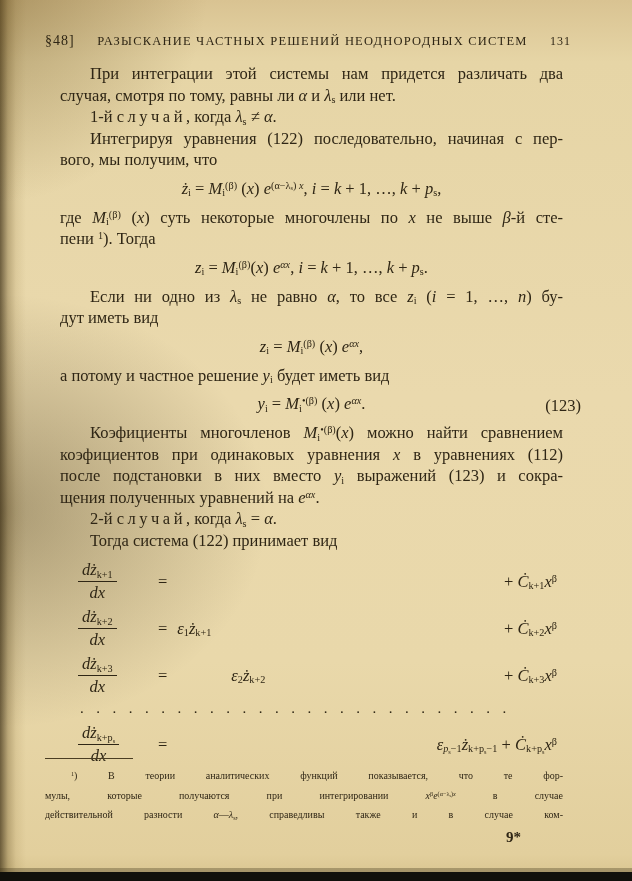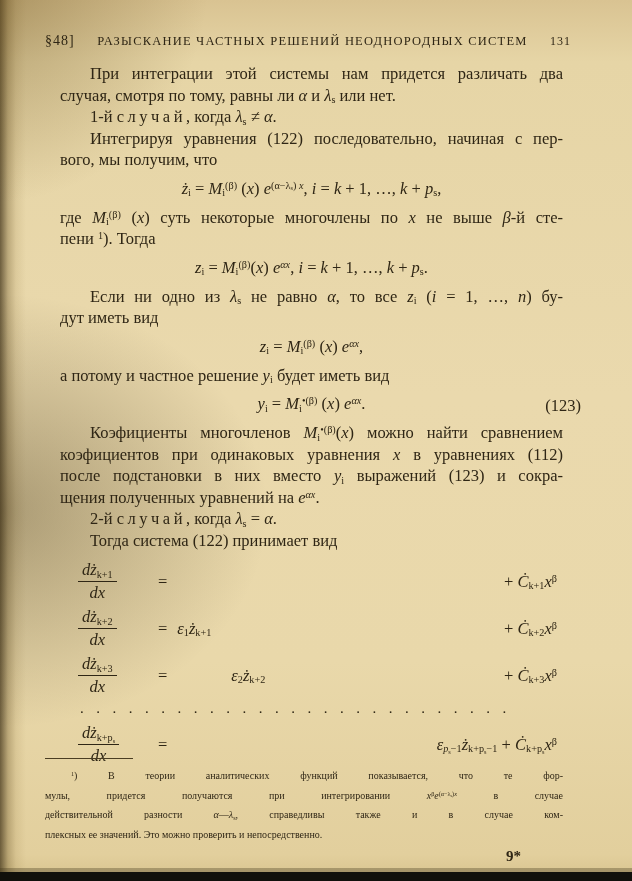--- a/index.html
+++ b/index.html
@@ -133,20 +133,19 @@
         <span class="mid"></span>
         <span class="rhs"><span class="t-i">ε</span><span class="t-sub"><span class="t-i">p</span><span class="t-sub">s</span><span class="t-n">−1</span></span><span class="t-i">ż</span><span class="t-sub"><span class="t-n">k+p</span><span class="t-sub">s</span><span class="t-n">−1</span></span><span class="t-n"> + </span><span class="t-i">Ċ</span><span class="t-sub"><span class="t-n">k+p</span><span class="t-sub">s</span></span><span class="t-i">x</span><span class="t-sup">β</span></span>
       </div>
 
     </div>
   </div>
 
   <div class="footnote">
     <div class="fn-rule"></div>
     <div class="fln j ind1"><span class="t-sup">1</span><span class="t-n">) В теории аналитических функций показывается, что те фор-</span></div>
-    <div class="fln j"><span class="t-n">мулы, придется получаются при интегрировании </span><span class="t-i">x</span><span class="t-sup">β</span><span class="t-i">e</span><span class="t-sup"><span class="t-n">(α−λ</span><span class="t-sub">s</span><span class="t-n">)</span><span class="t-i">x</span></span><span class="t-n"> в случае</span></div>
+    <div class="fln j"><span class="t-n">мулы, которые получаются при интегрировании </span><span class="t-i">x</span><span class="t-sup">β</span><span class="t-i">e</span><span class="t-sup"><span class="t-n">(α−λ</span><span class="t-sub">s</span><span class="t-n">)</span><span class="t-i">x</span></span><span class="t-n"> в случае</span></div>
     <div class="fln j"><span class="t-n">действительной разности </span><span class="t-i">α</span><span class="t-n">—</span><span class="t-i">λ</span><span class="t-sub">s</span><span class="t-n">, справедливы также и в случае ком-</span></div>
-    <div class="fln"><span class="t-n">плексных ее значений. Это можно проверить и непосредственно.</span></div>
     <div class="sig">9*</div>
   </div>
 
   <div class="edge-bottom"></div>
 </div>
 
 </body></html>

